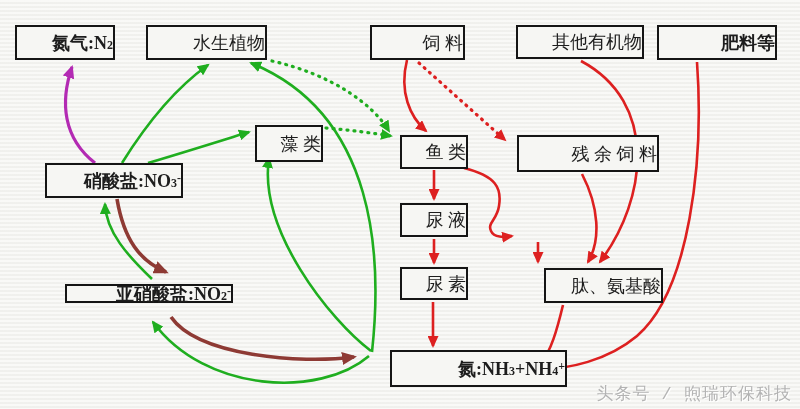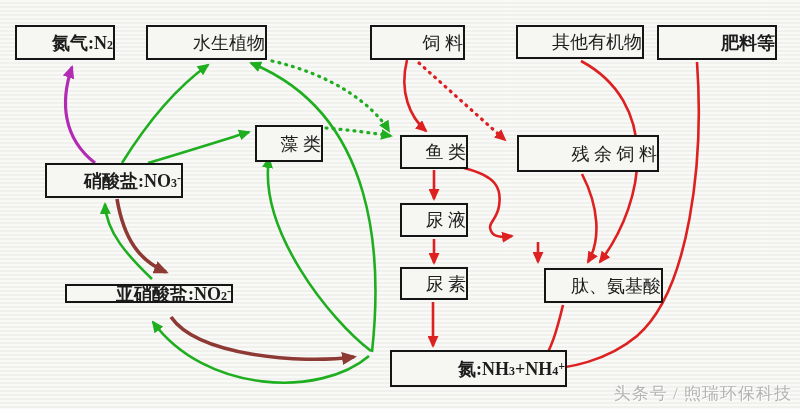--- a/index.html
+++ b/index.html
@@ -27,21 +27,21 @@
     font-size:18px;color:var(--ink);line-height:1;white-space:nowrap;
   }
   .box.formula{font-weight:bold;font-size:18px;}
   .box.bold{font-weight:bold;}
   .box sub{font-size:12px;font-weight:bold;transform:translateY(2px);}
   .box sup{font-size:12px;font-weight:bold;transform:translateY(-3px);}
   .watermark{
     position:absolute;z-index:3;right:8px;bottom:4px;
     font-size:17px;letter-spacing:1px;color:var(--watermark);
     text-shadow:1px 1px 0 #ffffff;
-    font-family:Liberation Serif, serif;
+    font-family:Liberation Mono, monospace;
   }
   path.edge{fill:none;}
   path.g{stroke:var(--green);stroke-width:2.6px;}
   path.r{stroke:var(--red);stroke-width:2.6px;}
   path.p{stroke:var(--purple);stroke-width:3.2px;}
   path.b{stroke:var(--brown);stroke-width:3.6px;}
   path.dot{stroke-dasharray:1 6;stroke-linecap:round;stroke-width:3.2px;}
 </style>
 </head>
 <body>

